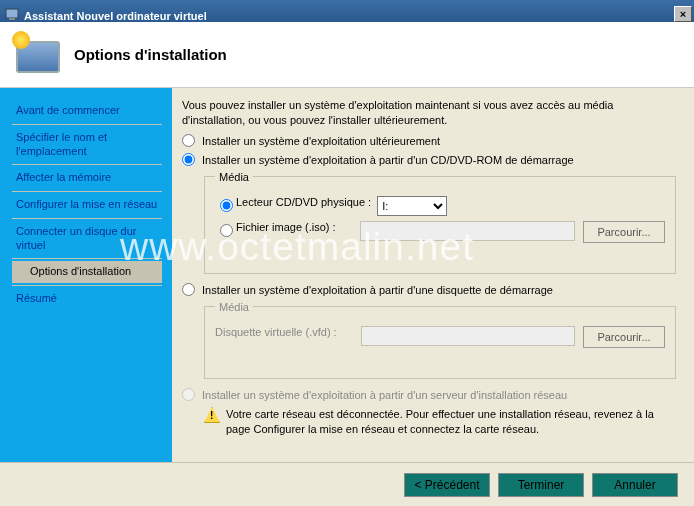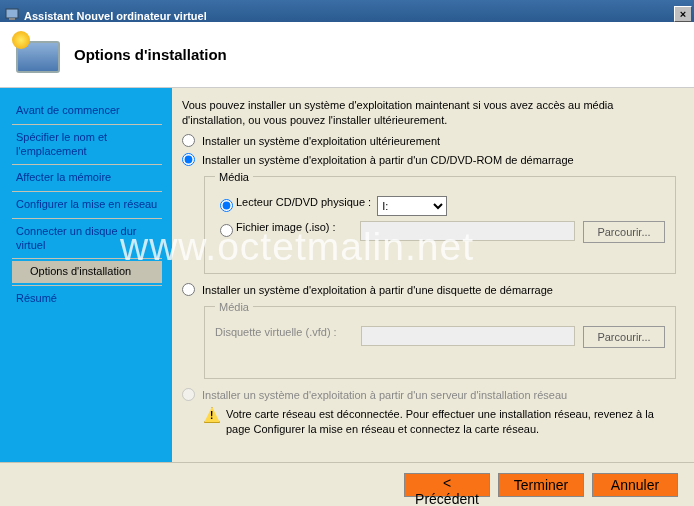--- a/index.html
+++ b/index.html
@@ -81,22 +81,22 @@
     position:relative;
   }
   .warnicon::after{content:"!";position:absolute;left:5px;top:1px;font-weight:bold;font-size:10px;color:#000;}
   .disabled-text { color:#888;}
   .footer {
     height:44px; border-top:1px solid #c5c2b2; background:#ece9d8;
     display:flex; align-items:center; justify-content:flex-end; padding-right:16px;
   }
   .footer button {
     width:86px; height:24px; margin-left:8px;
-    background:#f97316; border:1px solid #888;
-    font-family:inherit; font-size:14px;
+    background:#0f766e; border:1px solid #888;
+    font-family:inherit; font-size:12px;
   }
   .watermark {
     position:absolute; top:225px; left:120px;
     font-size:39px; color:rgba(255,255,255,0.78);
     font-family:Arial,sans-serif; pointer-events:none;
     letter-spacing:1px; font-weight:400;
   }
 </style>
 </head>
 <body>

